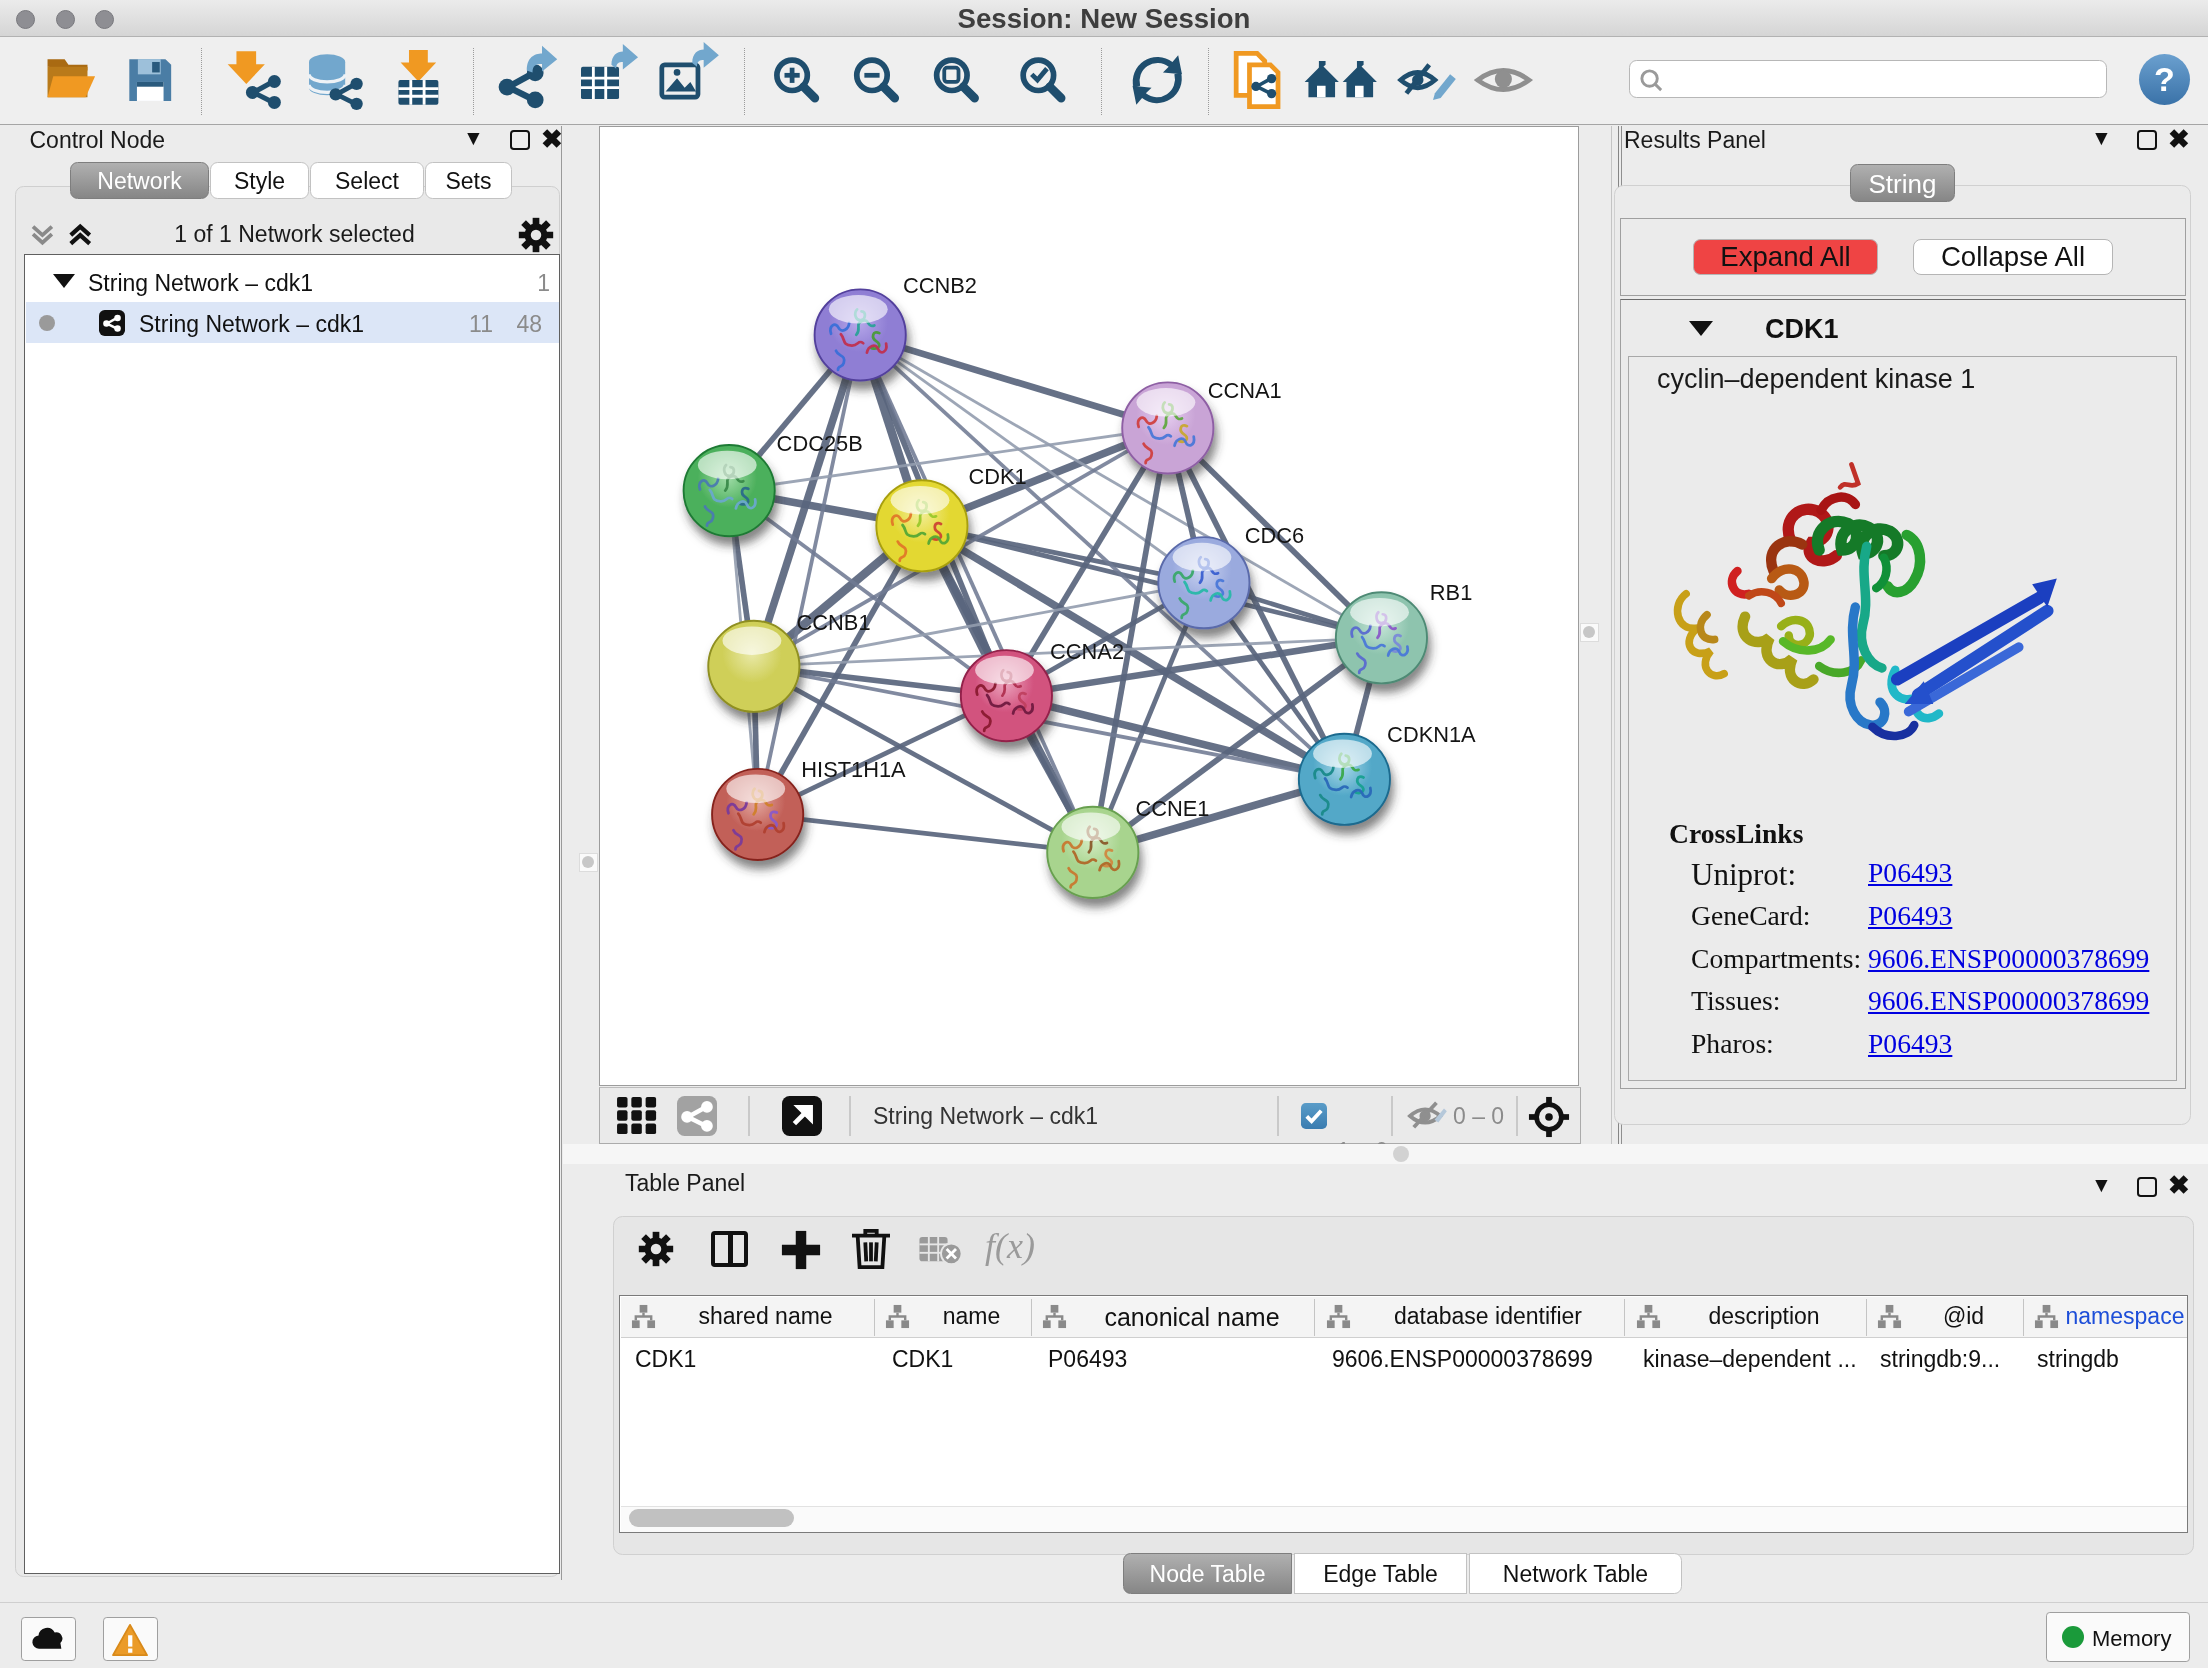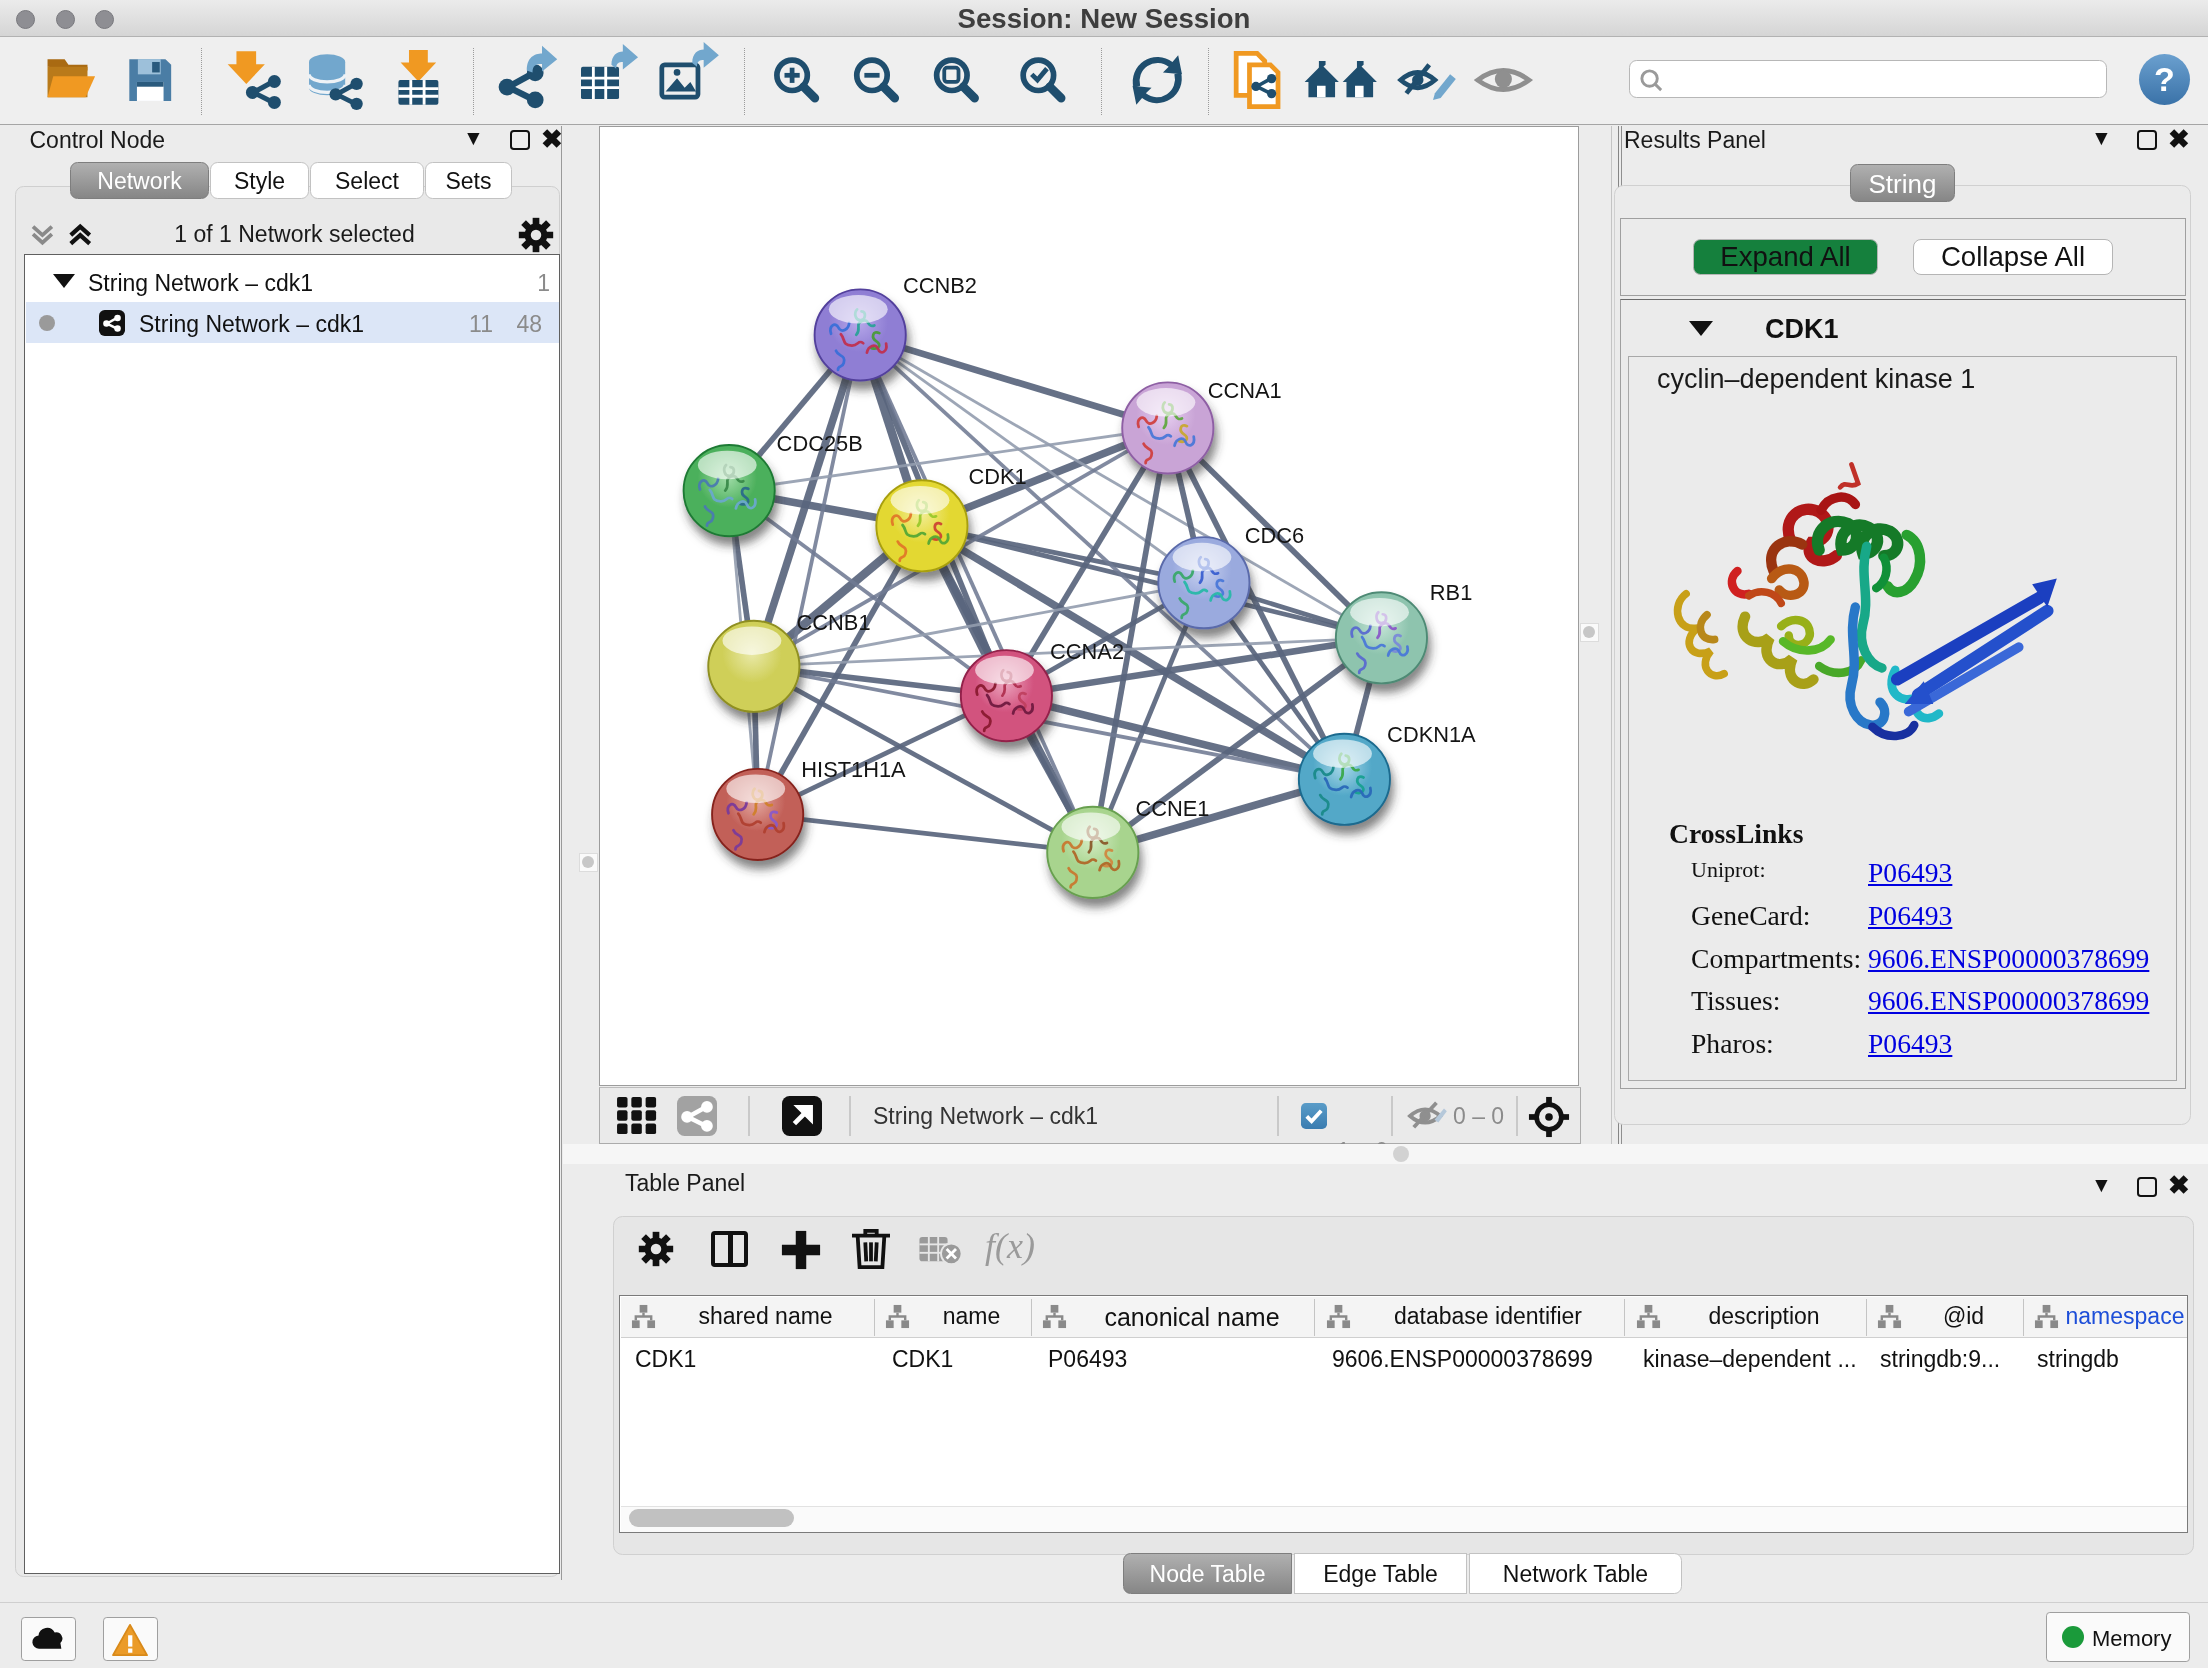--- a/index.html
+++ b/index.html
@@ -543,21 +543,21 @@
 <div class="abs" style="left:1611px;top:126px;width:597px;height:1019px;background:#ececec;border-left:1px solid #c4c4c4;"></div>
 <div class="abs" style="left:1618px;top:126px;width:1.4px;height:1019px;background:#858585;"></div>
 <div class="abs" style="left:1621px;top:126px;width:1.4px;height:1019px;background:#8f8f8f;"></div>
 <div class="abs panel-title" style="left:1624px;top:127px;">Results Panel</div>
 <div class="abs wbtn-tri" style="left:2091px;top:126px;">▼</div>
 <div class="abs wbtn-sq" style="left:2137px;top:130px;"></div>
 <div class="abs wbtn-x" style="left:2168px;top:124px;">✖</div>
 <div class="abs" style="left:1614px;top:185px;width:577px;height:940px;background:#ebebeb;border:1px solid #d0d0d0;border-radius:9.5px;"></div>
 <div class="abs tab sel" style="left:1850px;top:164px;width:105px;height:38px;font-size:26px;line-height:38px;">String</div>
 <div class="abs" style="left:1620px;top:218px;width:566px;height:78px;border:1px solid #9f9f9f;"></div>
-<div class="abs" style="left:1693px;top:239px;width:185px;height:36px;background:#15803d;border:1.9px solid #b5b5b5;border-radius:7.6px;text-align:center;font-size:27.6px;line-height:34px;color:#111;">Expand All</div>
+<div class="abs" style="left:1693px;top:239px;width:185px;height:36px;background:#ef4444;border:1.9px solid #b5b5b5;border-radius:7.6px;text-align:center;font-size:27.6px;line-height:34px;color:#111;">Expand All</div>
 <div class="abs" style="left:1913px;top:239px;width:200px;height:36px;background:#ffffff;border:1.9px solid #b5b5b5;border-radius:8px;text-align:center;font-size:27.6px;line-height:34px;color:#111;">Collapse All</div>
 <div class="abs" style="left:1620px;top:299px;width:566px;height:790px;border:1px solid #9f9f9f;border-top:1.9px solid #6a6a6a;"></div>
 <div class="abs" style="left:1689px;top:321px;width:0;height:0;border-left:12.4px solid transparent;border-right:12.4px solid transparent;border-top:15px solid #111;"></div>
 <div class="abs" style="left:1765px;top:314px;font-size:27px;font-weight:bold;color:#111;">CDK1</div>
 <div class="abs" style="left:1628px;top:356px;width:549px;height:725px;border:1px solid #a8a8a8;"></div>
 <div class="abs" style="left:1657px;top:364px;font-size:27px;color:#1a1a1a;">cyclin–dependent kinase 1</div>
 
 <svg class="abs" style="left:1669px;top:455px;" width="404" height="309" viewBox="0 0 425 325">
 <g fill="none" stroke-linecap="round">
  <path d="M192,10 L199,30 C190,36 186,26 180,34" stroke="#c03028" stroke-width="5"></path>
@@ -586,21 +586,21 @@
 </g>
 <g fill="#1b3fc0">
       <path d="M382,136 L408,130 L398,160 Z"></path>
     </g>
 <g fill="#2450cc">
       <path d="M268,238 L248,262 L278,262 Z"></path>
     </g>
 </svg>
 
 <div class="abs" style="left:1669px;top:818px;font-family:'Liberation Serif',serif;font-size:27.6px;font-weight:bold;color:#111;">CrossLinks</div>
-<div class="abs" style="left:1691px;top:857px;font-family:'Liberation Serif',serif;font-size:22px;color:#111;">Uniprot:</div>
+<div class="abs" style="left:1691px;top:857px;font-family:'Liberation Serif',serif;font-size:31px;color:#111;">Uniprot:</div>
 <div class="abs" style="left:1868px;top:857px;font-family:'Liberation Serif',serif;font-size:27.6px;color:#0000e0;text-decoration:underline;">P06493</div>
 <div class="abs" style="left:1691px;top:900px;font-family:'Liberation Serif',serif;font-size:27.6px;color:#111;">GeneCard:</div>
 <div class="abs" style="left:1868px;top:900px;font-family:'Liberation Serif',serif;font-size:27.6px;color:#0000e0;text-decoration:underline;">P06493</div>
 <div class="abs" style="left:1691px;top:943px;font-family:'Liberation Serif',serif;font-size:27.6px;color:#111;">Compartments:</div>
 <div class="abs" style="left:1868px;top:943px;font-family:'Liberation Serif',serif;font-size:27.6px;color:#0000e0;text-decoration:underline;">9606.ENSP00000378699</div>
 <div class="abs" style="left:1691px;top:985px;font-family:'Liberation Serif',serif;font-size:27.6px;color:#111;">Tissues:</div>
 <div class="abs" style="left:1868px;top:985px;font-family:'Liberation Serif',serif;font-size:27.6px;color:#0000e0;text-decoration:underline;">9606.ENSP00000378699</div>
 <div class="abs" style="left:1691px;top:1028px;font-family:'Liberation Serif',serif;font-size:27.6px;color:#111;">Pharos:</div>
 <div class="abs" style="left:1868px;top:1028px;font-family:'Liberation Serif',serif;font-size:27.6px;color:#0000e0;text-decoration:underline;">P06493</div>
 

